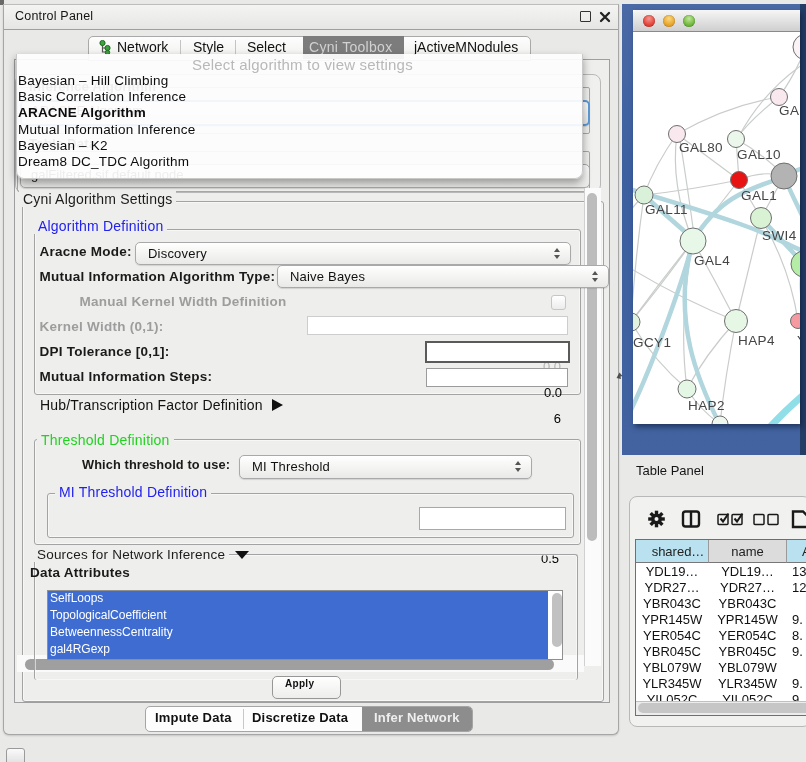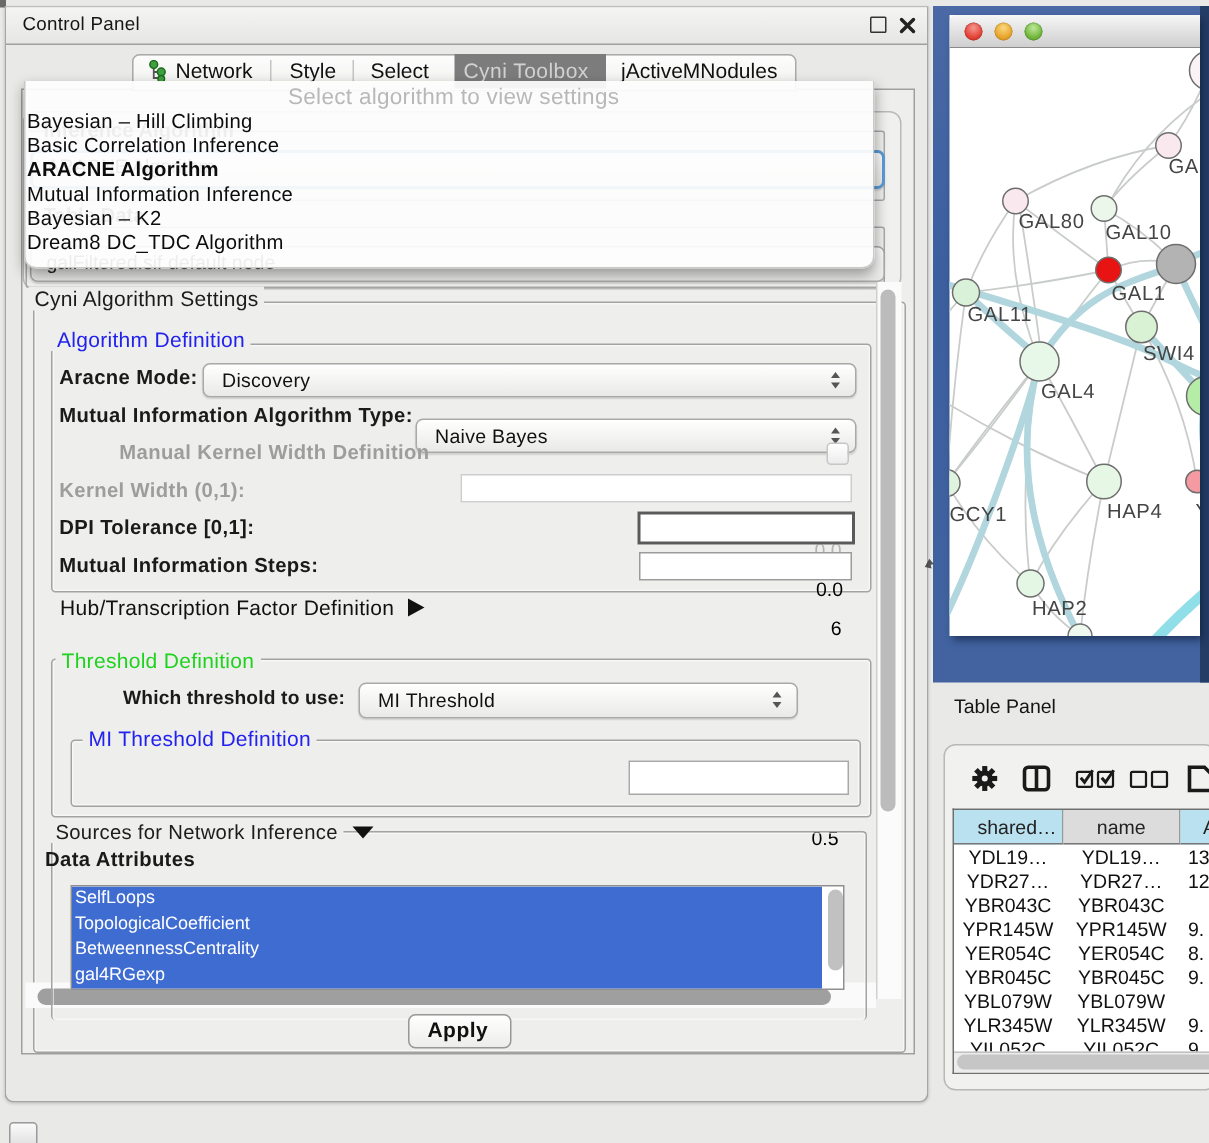--- a/index.html
+++ b/index.html
@@ -75,21 +75,21 @@
     <div class="lbl" style="left:35.5px;top:239px;">Aracne Mode:</div>
     <div class="combo" style="left:131px;top:237px;width:434px;height:21px;">
         <span class="ct">Discovery</span>
         <span class="carr" style="right:8px;top:5px;">
           <span class="u"></span>
           <span class="d"></span>
         </span>
       </div>
 
     <div class="lbl" style="left:35.5px;top:264px;">Mutual Information Algorithm Type:</div>
-    <div class="combo" style="left:273px;top:274px;width:292px;height:21px;">
+    <div class="combo" style="left:273px;top:260px;width:292px;height:21px;padding-left:38px;">
         <span class="ct">Naive Bayes</span>
         <span class="carr" style="right:8px;top:5px;">
           <span class="u"></span>
           <span class="d"></span>
         </span>
       </div>
 
     <div class="lbl dis" style="left:35.5px;top:289px;margin-left:40px;">Manual Kernel Width Definition</div>
     <div class="abs" style="left:547px;top:290px;width:13px;height:13px;border:1px solid #c6c6c6;border-radius:3px;background:linear-gradient(#fff,#ececec);"></div>
 
@@ -134,22 +134,29 @@
     <div class="abs" style="left:231px;top:546px;width:0;height:0;border-left:7px solid transparent;border-right:7px solid transparent;border-top:8.5px solid #111;"></div>
     <div class="lbl" style="left:26px;top:560px;">Data Attributes</div>
 
     <div class="abs" style="left:43px;top:585px;width:514px;height:68px;background:#fff;border:1px solid #8f8f8f;overflow:hidden;">
       <div class="abs" style="left:0;top:0;width:500px;height:80px;background:#3e6cd1;"></div>
       <div class="abs" style="left:2px;top:-1px;font-size:12px;color:#fff;line-height:17px;padding-left:0;">SelfLoops<br>TopologicalCoefficient<br>BetweennessCentrality<br>gal4RGexp</div>
       <div class="abs" style="left:504px;top:2px;width:10px;height:54px;background:#c1c1c1;border-radius:5px;"></div>
     </div>
 
     <div class="abs" style="left:268px;top:671px;width:67px;height:21px;background:linear-gradient(#ffffff,#ededeb);border:1px solid #979797;border-radius:5px;"></div>
-    <div class="abs" style="left:281px;top:673px;font-size:14px;font-weight:bold;color:#111;letter-spacing:.3px;">Apply</div>
-
+    <div class="abs" style="left:281px;top:673px;font-size:10px;font-weight:bold;color:#111;letter-spacing:.3px;">Apply</div>
+
+    <div class="abs" style="left:141px;top:701px;width:326px;height:24px;background:#fdfdfd;border:1px solid #a5a5a5;border-radius:5px;overflow:hidden;">
+      <div class="abs" style="left:216px;top:0;width:110px;height:24px;background:#8d8d8d;"></div>
+      <div class="abs" style="left:97px;top:2px;width:1px;height:20px;background:#c8c8c8;"></div>
+      <div class="abs" style="left:9px;top:3px;font-size:13px;font-weight:bold;color:#111;letter-spacing:.2px;">Impute Data</div>
+      <div class="abs" style="left:106px;top:3px;font-size:13px;font-weight:bold;color:#111;letter-spacing:.2px;">Discretize Data</div>
+      <div class="abs" style="left:228px;top:3px;font-size:13px;font-weight:bold;color:#efefef;letter-spacing:.2px;">Infer Network</div>
+    </div>
   </div>
 
   <div class="abs" style="left:16px;top:54px;width:565px;height:124px;background:rgba(253,253,253,.93);border:1px solid #c9c9c9;border-top:none;border-radius:0 0 8px 8px;box-shadow:0 4px 9px rgba(0,0,0,.38);z-index:50;"></div>
   <div class="abs" style="left:0;top:0;z-index:51;">
     <div class="abs" style="left:192px;top:56px;font-size:15px;color:#b8b8b8;letter-spacing:.2px;white-space:nowrap;">Select algorithm to view settings</div>
     <div class="abs" style="left:18px;top:73px;font-size:13.5px;letter-spacing:.2px;color:#0c0c0c;line-height:16.2px;white-space:nowrap;">Bayesian – Hill Climbing<br>Basic Correlation Inference<br><b>ARACNE Algorithm</b><br>Mutual Information Inference<br>Bayesian – K2<br>Dream8 DC_TDC Algorithm</div>
   </div>
 
   <div class="abs" style="left:622px;top:4px;width:184px;height:451px;background:linear-gradient(#4a69a5,#3c5f9f 40%,#42639f);"></div>
   <div class="abs" style="left:800px;top:4px;width:6px;height:451px;background:#243d66;"></div>

